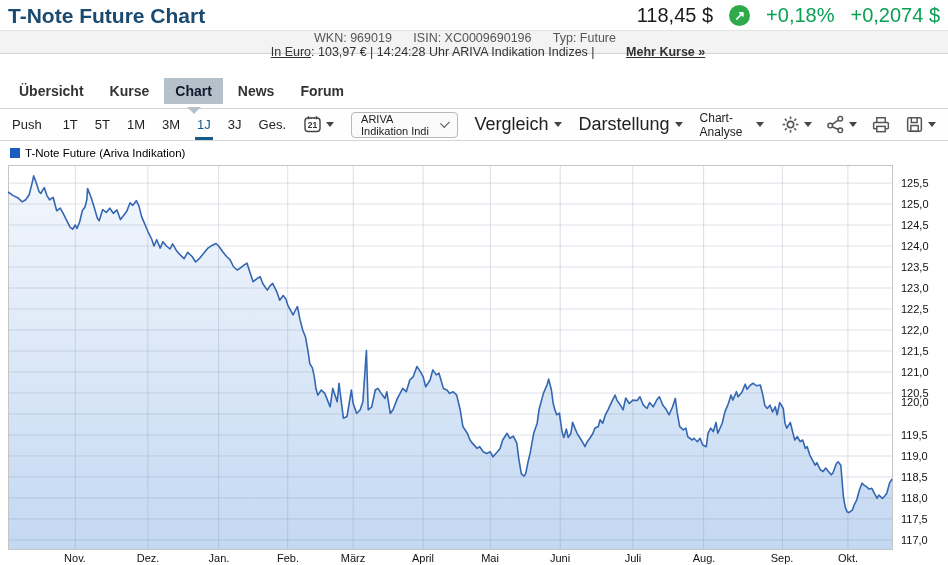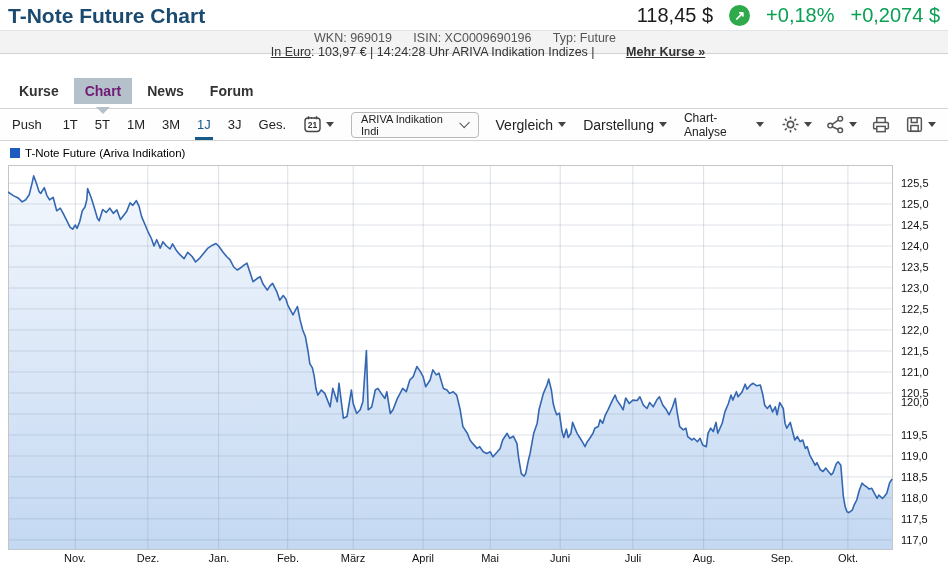--- a/index.html
+++ b/index.html
@@ -24,21 +24,21 @@
   .infobar .left span{margin-right:18px;}
   .infobar .right{color:#333;}
   .infobar a{color:#333;text-decoration:underline;cursor:pointer;padding-left:28px;}
   .infobar .more{font-weight:bold;}
 
   
   .navrow{margin-top:22px;padding:0 8px;display:flex;justify-content:space-between;
           align-items:flex-end;height:28px;}
   .tabs{display:flex;gap:4px;}
   .tab{font-size:14px;font-weight:bold;color:#333;padding:5px 11px;cursor:pointer;position:relative;}
-  .tab.active{background:#b5c1ca;color:#701a75;}
+  .tab.active{background:#b5c1ca;color:#0f172a;}
   .tab.active::after{content:"";position:absolute;left:50%;transform:translateX(-50%);
     bottom:-10px;border-left:7px solid transparent;border-right:7px solid transparent;
     border-top:7px solid #b5c1ca;z-index:5;}
   .actions{display:flex;gap:8px;padding-bottom:2px;}
   .btn{font-size:13px;font-weight:bold;color:#fff;padding:5px 12px;border-radius:3px;cursor:pointer;}
   .btn.slate{background:#4d7188;}
   .btn.green{background:#00a75f;}
 
   
   .toolbar{margin-top:4px;border-top:1px solid #d4d4d4;border-bottom:1px solid #d4d4d4;
@@ -48,21 +48,21 @@
   .period.active{color:#155a8a;}
   .period.active::after{content:"";position:absolute;left:-2px;right:-2px;bottom:-8px;
                         height:3px;background:#155a8a;}
   .iconbtn{display:flex;align-items:center;gap:4px;cursor:pointer;}
   .caret{width:0;height:0;border-left:4px solid transparent;border-right:4px solid transparent;
          border-top:5px solid #444;}
   .select{display:flex;align-items:center;gap:9px;border:1px solid #b9b9b9;border-radius:4px;
           background:#fbfbfb;height:24px;padding:0 9px;font-size:11px;cursor:pointer;}
   .chev{width:7px;height:7px;border-right:1.5px solid #555;border-bottom:1.5px solid #555;
         transform:rotate(45deg);margin-top:-4px;}
-  .dd{display:flex;align-items:center;gap:5px;font-size:14px;cursor:pointer;}
+  .dd{display:flex;align-items:center;gap:5px;font-size:18px;cursor:pointer;}
   .right-icons{margin-left:auto;display:flex;align-items:center;gap:14px;}
   .toolbar svg{display:block;}
 
   
   .legend{position:absolute;left:10px;top:147px;font-size:11.5px;color:#000;
           display:flex;align-items:center;gap:5px;}
   .legend-swatch{width:10px;height:10px;background:#1e5bc0;}
   #plot{position:absolute;left:8px;top:165px;width:885px;height:385px;}
   #ylabels{position:absolute;left:897px;top:165px;width:48px;height:385px;
            font-size:11px;color:#111;}
@@ -94,20 +94,21 @@
       <span>ISIN: XC0009690196</span>
       <span>Typ: Future</span>
     </div>
     <div class="right">
       <a>In Euro</a><span>: 103,97 € | 14:24:28 Uhr ARIVA Indikation Indizes | </span><a class="more">Mehr Kurse »</a>
     </div>
   </div>
 
   <div class="navrow">
     <div class="tabs">
+      <span class="tab">Übersicht</span>
       <span class="tab">Kurse</span>
       <span class="tab active">Chart</span>
       <span class="tab">News</span>
       <span class="tab">Forum</span>
     </div>
   </div>
 
   <div class="toolbar">
     <span class="period" style="margin-right:4px">Push</span>
     <span class="period">1T</span>

